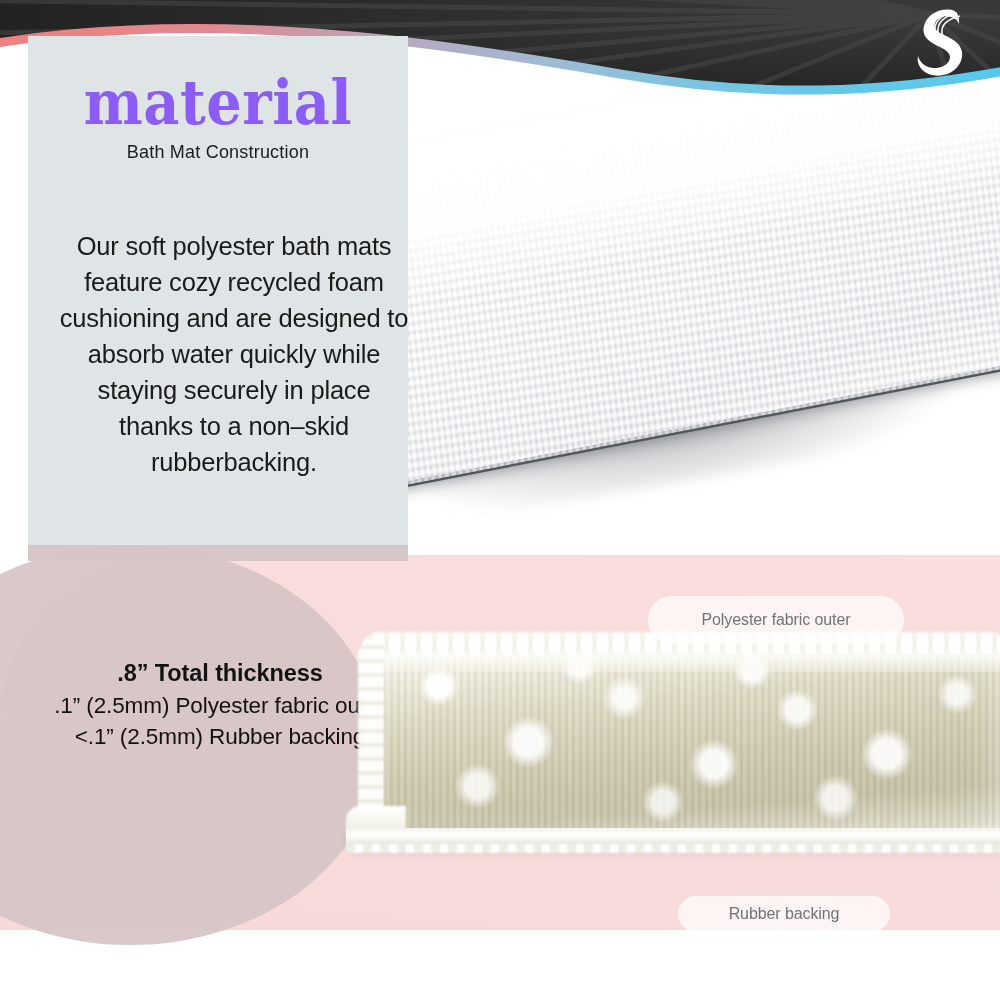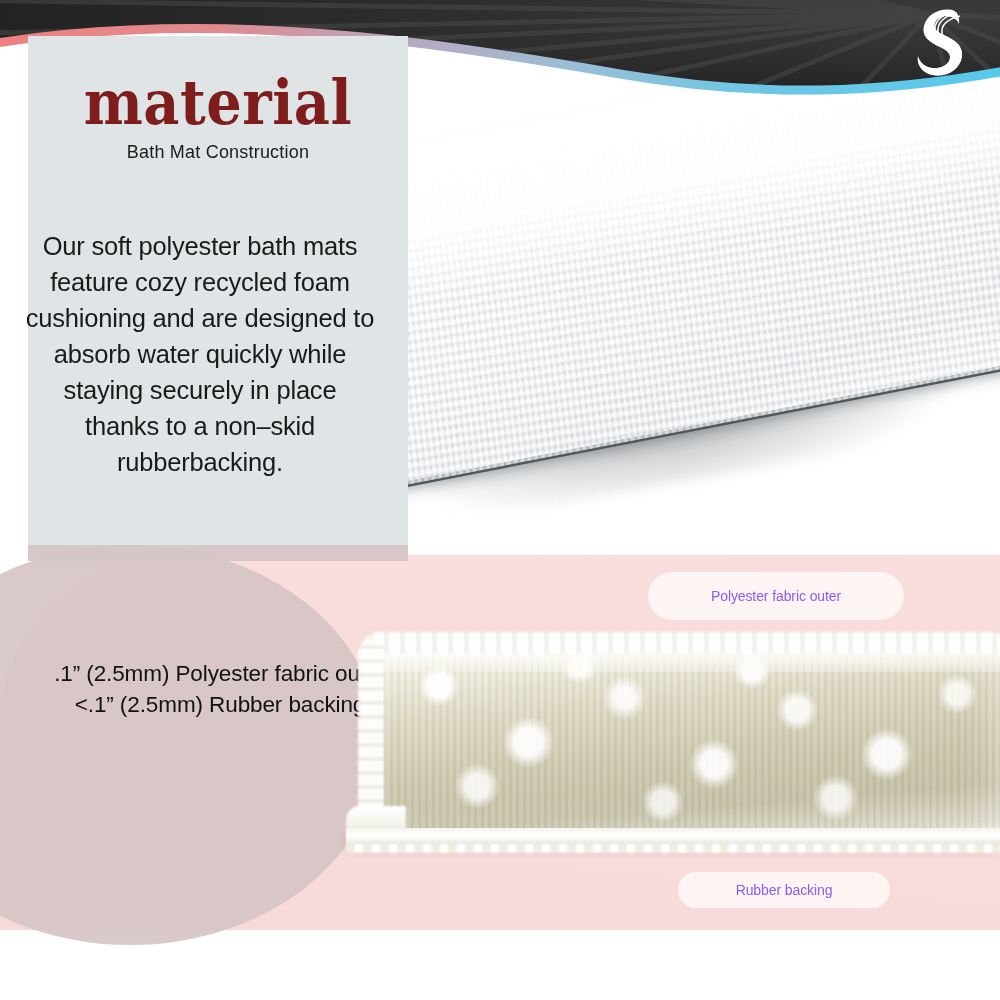--- a/index.html
+++ b/index.html
@@ -38,24 +38,24 @@
      opacity:.8;}
   .mat-backing{position:absolute;left:-70px;top:356px;width:760px;height:13px;
      transform:rotate(-11deg);border-radius:3px;
      background:linear-gradient(180deg,#9aa0a6 0%,#5e646b 55%,#3f444a 100%);}
 
   
   .grey-panel{position:absolute;left:28px;top:36px;width:380px;height:525px;background:#dfe5e6;}
 
   .title{position:absolute;left:28px;top:72px;width:380px;text-align:center;
      font-family:"DejaVu Serif",serif;font-weight:700;font-size:62px;line-height:1;
-     color:#7f1d1d;letter-spacing:0.5px;font-stretch:condensed;}
+     color:#8b5cf6;letter-spacing:0.5px;font-stretch:condensed;}
   .subtitle{position:absolute;left:28px;top:142px;width:380px;text-align:center;
      font-size:18px;color:#1b1b1b;letter-spacing:.2px;}
-  .body-copy{position:absolute;left:24px;top:228px;width:352px;text-align:center;
+  .body-copy{position:absolute;left:58px;top:228px;width:352px;text-align:center;
      font-size:25.5px;line-height:36px;color:#1a1a1a;letter-spacing:-.2px;}
 
   
   .pink-band{position:absolute;left:0;top:555px;width:1000px;height:375px;
      background:linear-gradient(185deg,#fadedd 0%,#f8dcdb 45%,#f7d9d9 100%);
      border-top-left-radius:170px;}
   .mauve-blob{position:absolute;left:-120px;top:545px;width:500px;height:400px;border-radius:50%;
      background:#d6c4c6;opacity:.92;}
   .mauve-blob2{position:absolute;left:28px;top:545px;width:380px;height:16px;background:#d6c4c6;opacity:.92;}
 
@@ -101,22 +101,22 @@
   .xsec-rubber{position:absolute;left:6px;top:198px;width:656px;height:22px;
      background:linear-gradient(180deg,#f4f3ec 0%,#ffffff 35%,#e9e7dc 72%,#d8d5c9 100%);
      border-radius:3px;filter:blur(.5px);
      box-shadow:0 4px 9px -3px rgba(150,130,130,.35);}
   .xsec-rubber-edge{position:absolute;left:6px;top:214px;width:656px;height:9px;
      background:repeating-linear-gradient(90deg,#efeee6 0 9px,#ffffff 9px 17px);
      filter:blur(1px);border-radius:0 0 4px 4px;}
 
   
   .pill{position:absolute;display:flex;align-items:center;justify-content:center;
-     border-radius:26px;font-size:14px;color:#8b5cf6;letter-spacing:-.1px;
-     background:rgba(255,255,255,.68);}
+     border-radius:26px;font-size:16px;color:#737373;letter-spacing:-.1px;
+     background:rgba(255,255,255,.68);margin-top:24px;}
   .pill-1{left:648px;top:572px;width:256px;height:48px;}
   .pill-2{left:654px;top:727px;width:242px;height:48px;background:rgba(255,255,255,.62);}
   .pill-3{left:678px;top:872px;width:212px;height:36px;background:rgba(255,255,255,.70);}
 </style>
 </head>
 <body>
 
 <div id="page">
 
   <div class="mat-photo">
@@ -198,20 +198,21 @@
   <div class="grey-panel"></div>
   <div class="title">material</div>
   <div class="subtitle">Bath Mat Construction</div>
   <div class="body-copy">Our soft polyester bath mats feature cozy recycled foam cushioning and are designed to absorb water quickly while staying securely in place thanks to a non–skid rubberbacking.</div>
 
   <div class="pink-band"></div>
   <div class="mauve-blob2"></div>
   <div class="mauve-blob"></div>
 
   <div class="specs">
+    <span class="hdr">.8” Total thickness</span>
     <span class="ln">.1” (2.5mm) Polyester fabric outer</span>
     <span class="ln">&lt;.1” (2.5mm) Rubber backing</span>
   </div>
 
   <div class="xsec">
     <div class="xsec-mass">
       <div class="xsec-tex"></div>
     </div>
     <div class="xsec-topfuzz"></div>
     <div class="xsec-topfuzz2"></div>

